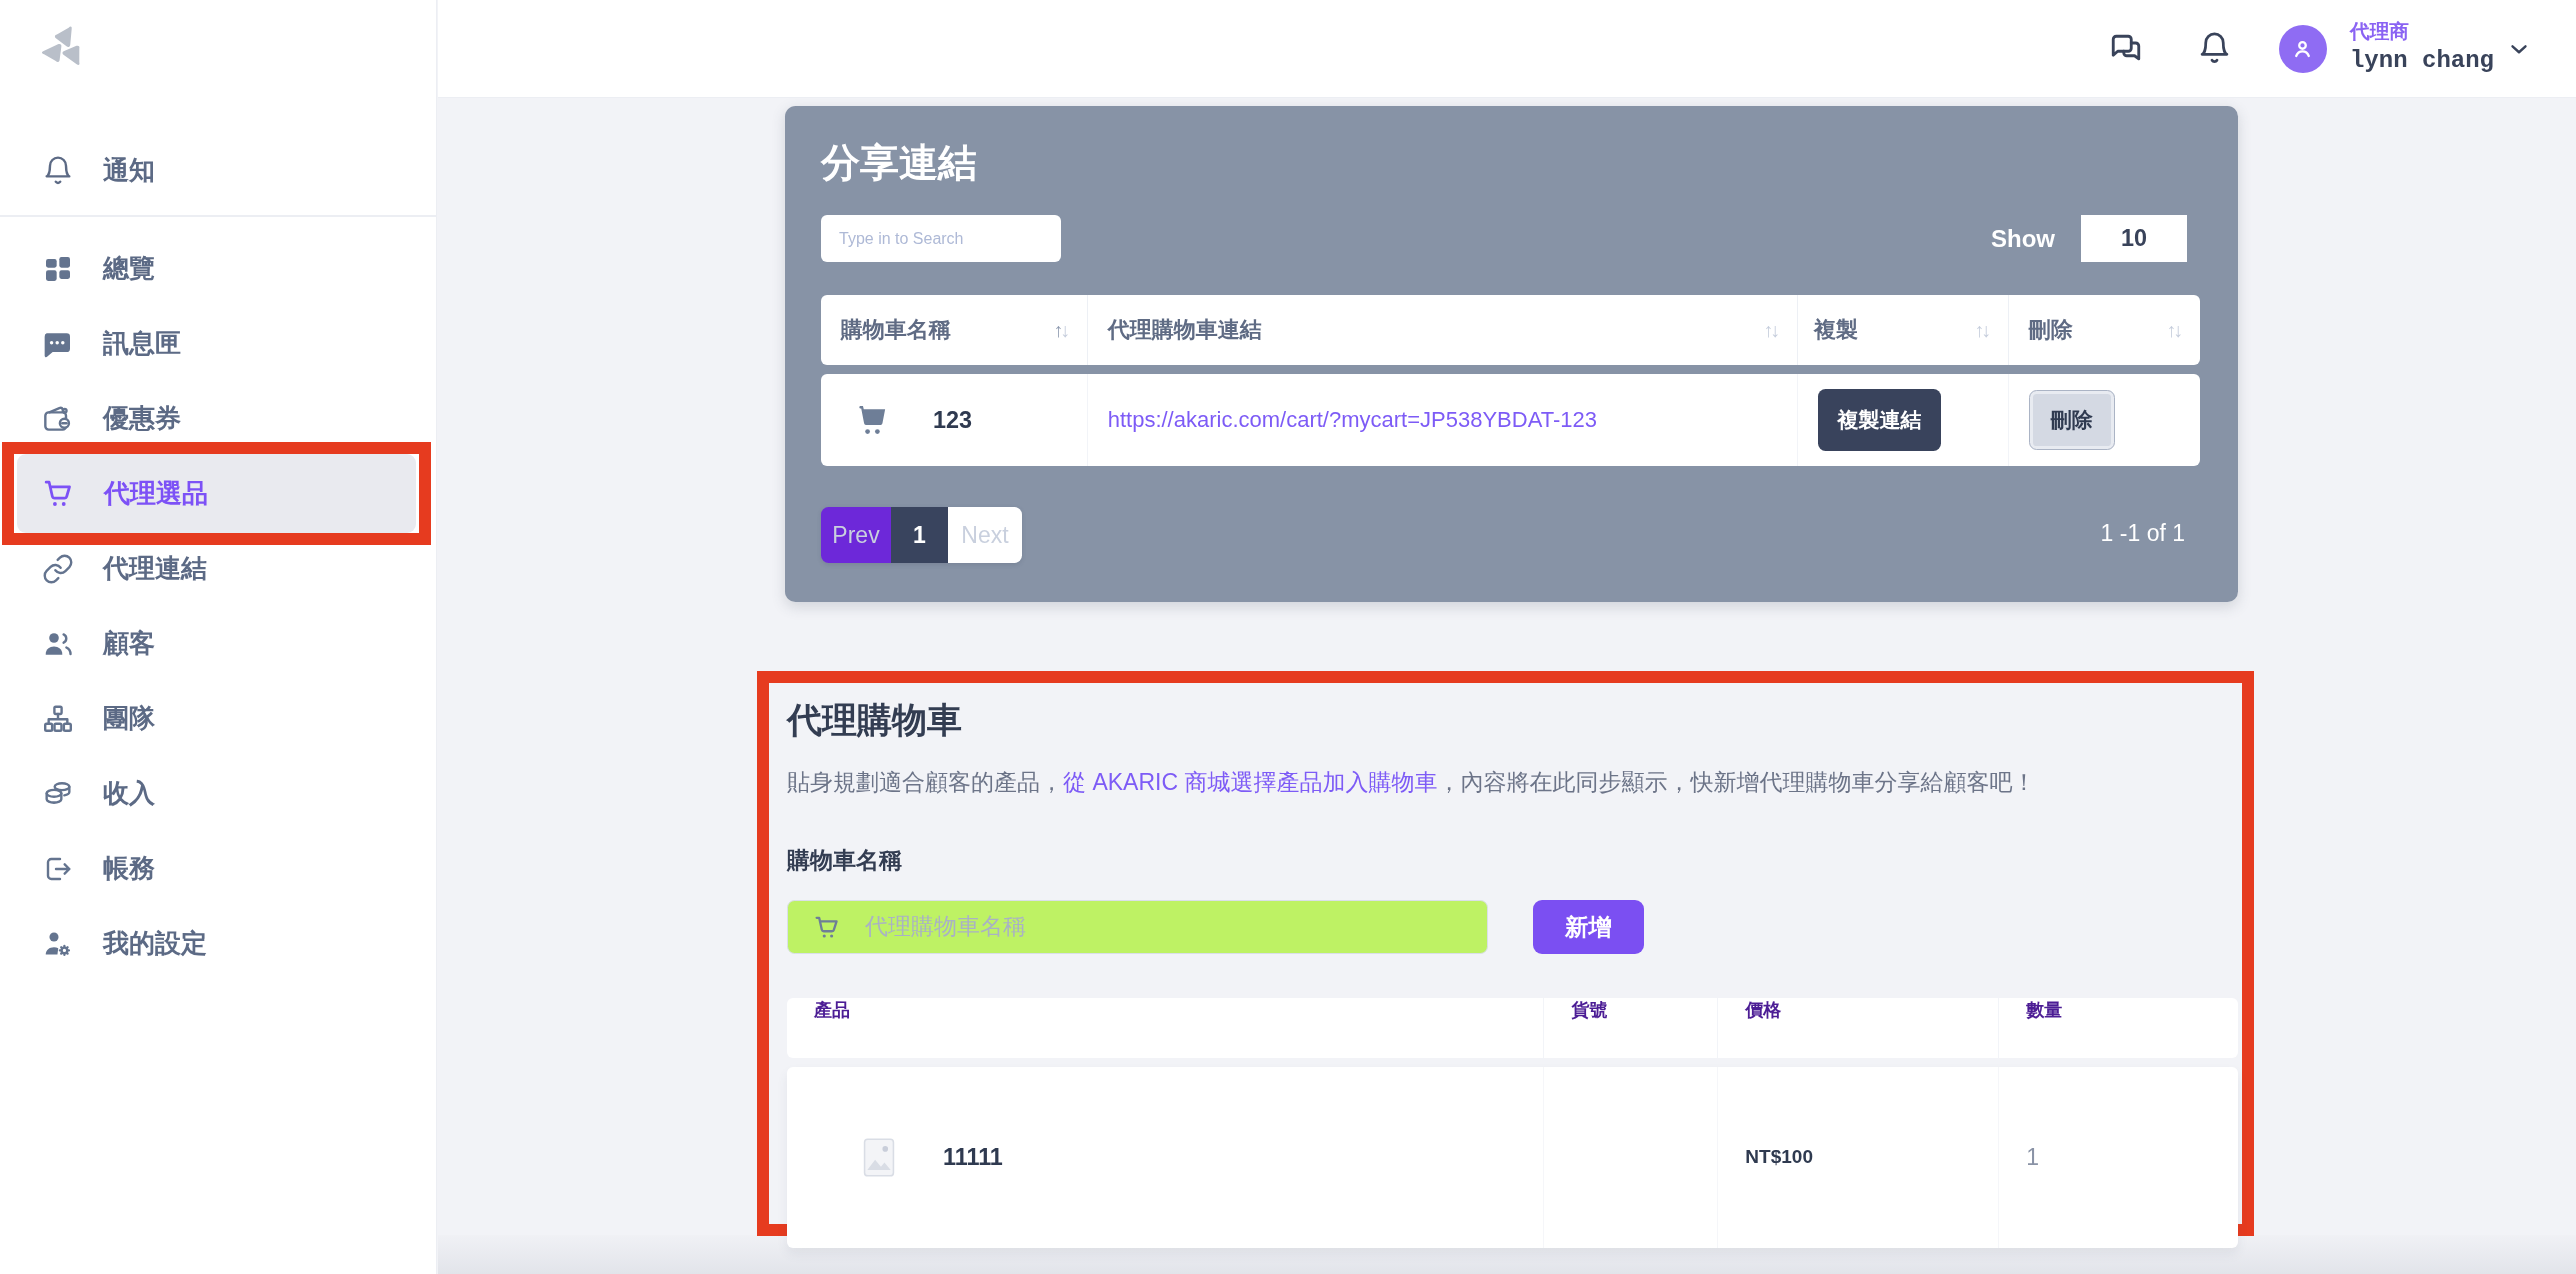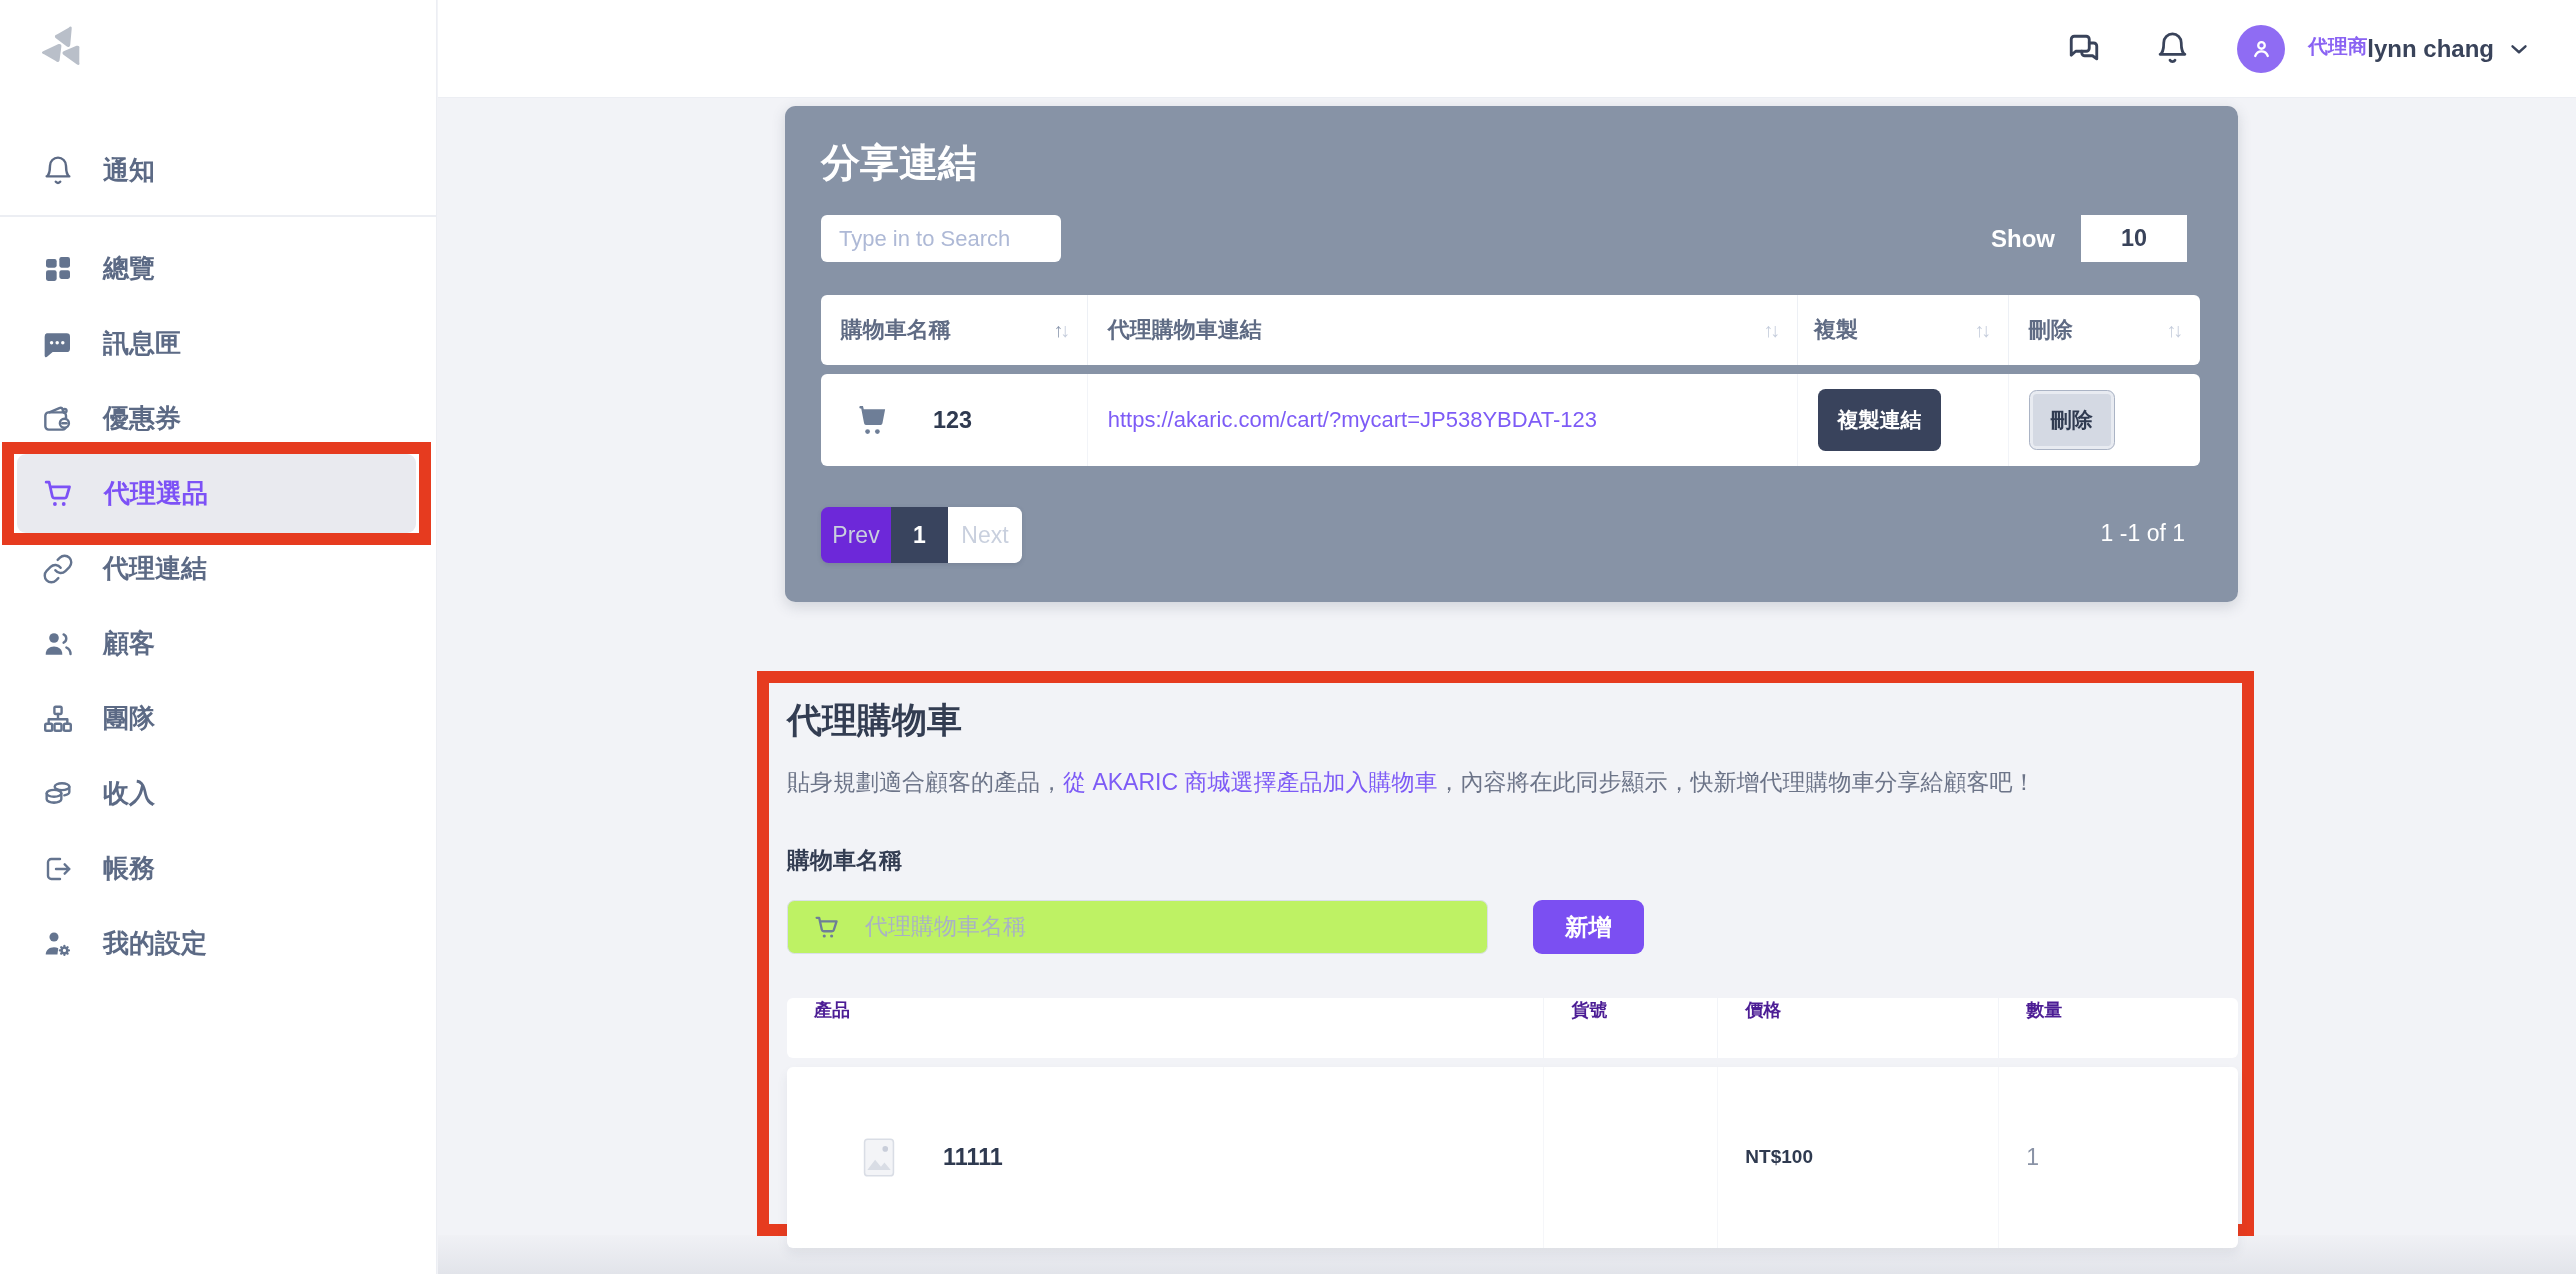--- a/index.html
+++ b/index.html
@@ -26,35 +26,35 @@
   .nav-item.active > svg, .nav-item.active > span { position:relative; z-index:1; }
 
   
   .topbar { position:absolute; left:438px; right:0; top:0; height:98px; background:#FFFFFF;
     border-bottom:1.5px solid #ECEEF3; display:flex; align-items:center; justify-content:flex-end;
     padding-right:44px; z-index:4; }
   .topbar .icon-btn { display:flex; align-items:center; justify-content:center; cursor:pointer; }
   .tb-gap1 { width:53px; } .tb-gap2 { width:47px; } .tb-gap3 { width:23px; } .tb-gap4 { width:12px; }
   .avatar { width:48px; height:48px; border-radius:50%; background:#8F6CF3;
     display:flex; align-items:center; justify-content:center; }
-  .user-block { display:flex; flex-direction:row; line-height:1.25; }
+  .user-block { display:flex; flex-direction:column; line-height:1.25;font-family:Liberation Mono, monospace; }
   .user-role { color:#8A63F3; font-size:19.7px; font-weight:700; }
   .user-name { color:#39435A; font-size:24px; font-weight:700; }
 
   
   .main { position:absolute; left:438px; top:100px; right:0; bottom:0; background:#F2F3F7; }
   .bottom-shade { position:absolute; left:0; right:0; bottom:0; height:39px;
     background:linear-gradient(#F0F1F5,#E2E4EA); }
 
   
   .share-panel { position:absolute; left:347px; top:6px; width:1453px; height:496px;
     background:#8793A6; border-radius:10.6px; box-shadow:0 4.5px 13.6px rgba(60,70,90,.18); }
   .share-title { position:absolute; left:36px; top:30px; color:#FFFFFF; font-size:39px; font-weight:700; }
   .share-search { position:absolute; left:36px; top:109px; width:240px; height:47px;
-    border:none; border-radius:6px; background:#FFFFFF; padding:0 18px; font-size:22px;
+    border:none; border-radius:6px; background:#FFFFFF; padding:0 18px; font-size:16px;
     color:#39435A; outline:none; font-family:inherit; }
   .share-search::placeholder { color:#AEB9D6; }
   .show-group { position:absolute; right:51px; top:109px; height:47px; display:flex; align-items:center; gap:26px; }
   .show-label { color:#FFFFFF; font-size:24px; font-weight:600; }
   .show-select { width:106px; height:47px; background:#FFFFFF; border-radius:0;
     display:flex; align-items:center; justify-content:center; color:#39435A;
     font-size:23.4px; font-weight:600; cursor:pointer; }
 
   .s-table-head { position:absolute; left:36px; right:38px; top:189px; height:70px;
     background:#FFFFFF; border-radius:6px; display:flex; align-items:stretch; overflow:hidden; }

